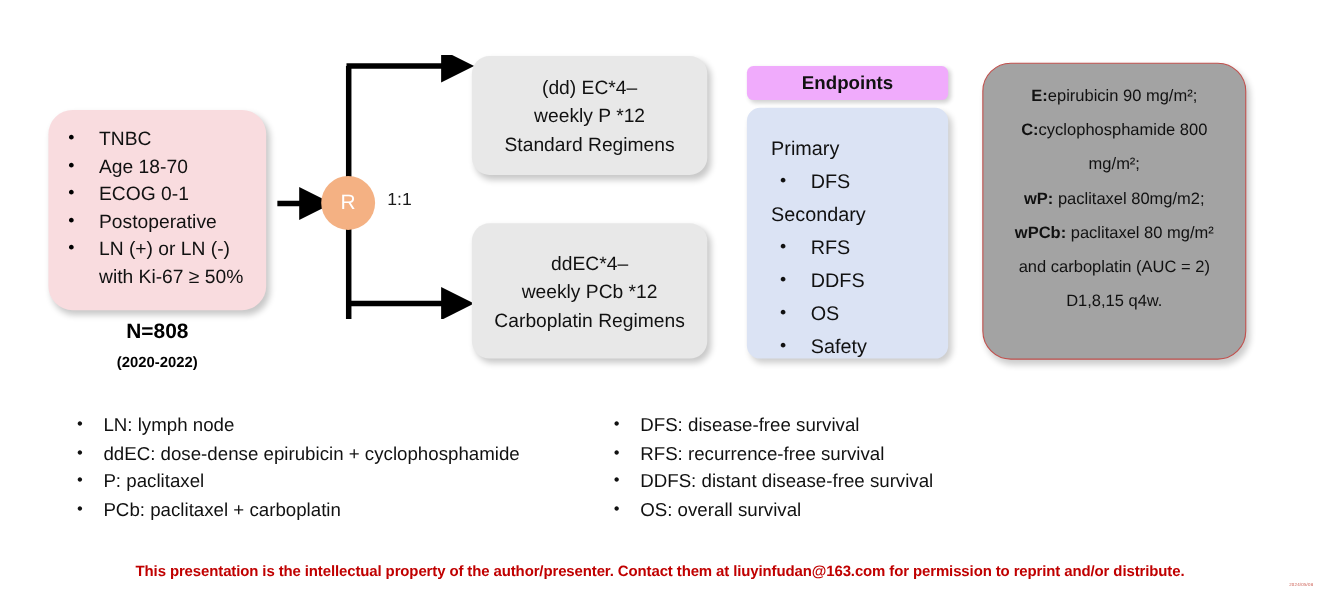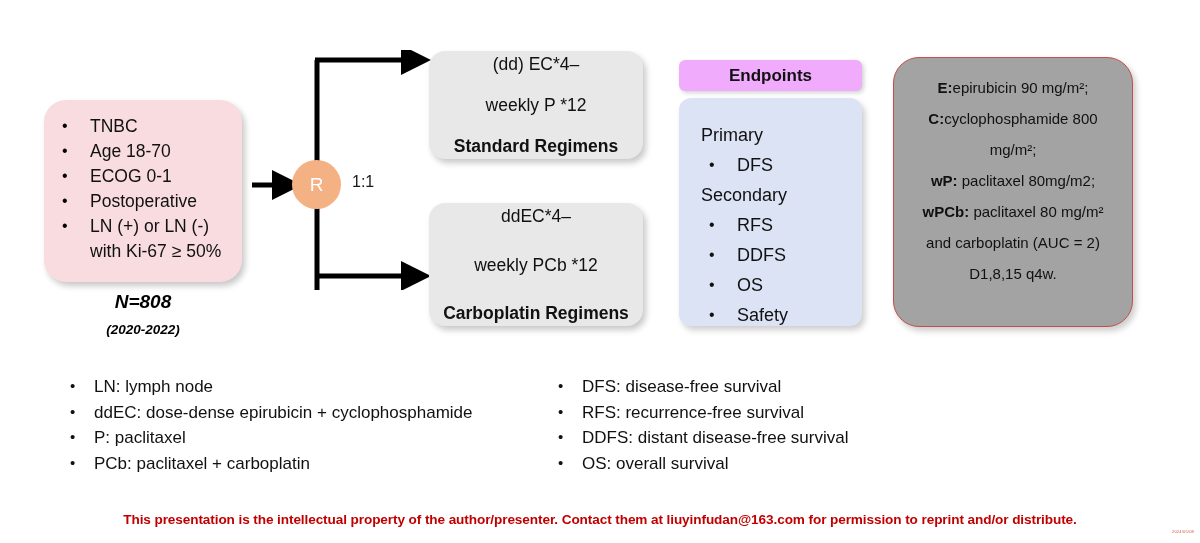--- a/index.html
+++ b/index.html
@@ -53,21 +53,20 @@
     top: -1px;
     font-size: 16px;
     color: #000;
   }
 
   .caption {
     position: absolute;
     text-align: center;
     font-weight: bold;
     color: #000;
-    font-style: italic;
   }
   #n-total-label {
     left: 44px;
     top: 291px;
     width: 198px;
     font-size: 19px;
   }
   #enrollment-period-label {
     left: 44px;
     top: 322px;
@@ -111,29 +110,29 @@
   .arm-box {
     position: absolute;
     width: 214px;
     background: #e8e8e8;
     border-radius: 16px;
     box-shadow: 3px 4px 6px rgba(0,0,0,0.22);
     box-sizing: border-box;
     display: flex;
     flex-direction: column;
     align-items: center;
-    justify-content: space-between;
+    justify-content: center;
     text-align: center;
     font-size: 17.5px;
     line-height: 26px;
     color: #111;
   }
   #arm-standard { left: 429px; top: 51px; height: 108px; }
   #arm-carboplatin { left: 429px; top: 203px; height: 123px; }
-  .arm-box .arm-name { font-weight: bold; }
+  .arm-box .arm-name { font-weight: normal; }
 
   
   #endpoints-header {
     position: absolute;
     left: 679px;
     top: 60px;
     width: 183px;
     height: 31px;
     background: #f0abfc;
     border-radius: 6px;

